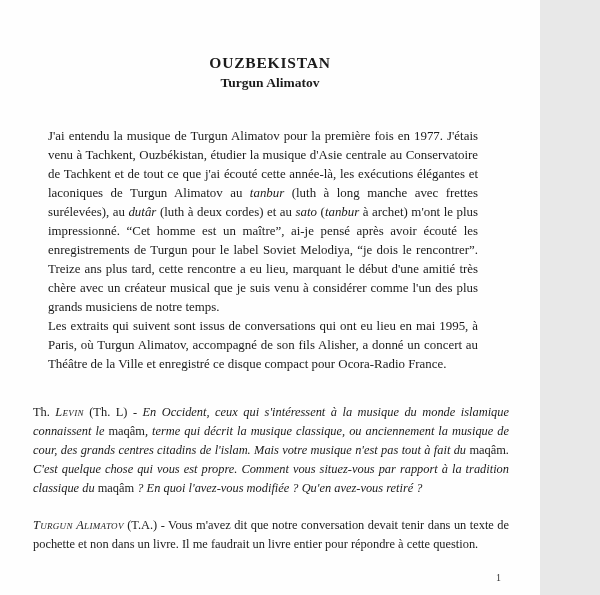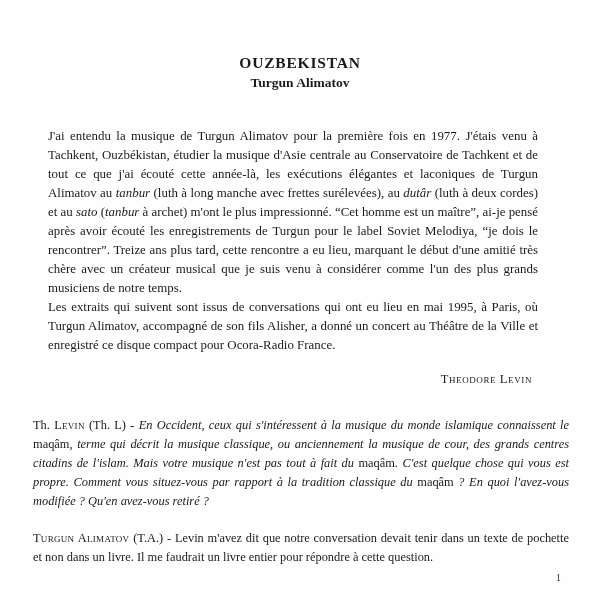--- a/index.html
+++ b/index.html
@@ -2,21 +2,21 @@
 <html><head>
 <meta charset="utf-8">
 <style>
   html, body {
     margin: 0;
     padding: 0;
     background: #e8e8e8;
   }
   .page {
     position: relative;
-    width: 600px;
+    width: 540px;
     height: 595px;
     margin: 0;
     background: #fefefe;
     font-family: "Liberation Serif", "DejaVu Serif", serif;
     color: #1b1b1b;
     overflow: hidden;
   }
   .title-block {
     padding-top: 54px;
     text-align: center;
@@ -55,21 +55,21 @@
     line-height: 19px;
     text-align: justify;
   }
   .interview p {
     margin: 0;
   }
   .interview p + p {
     margin-top: 18px;
   }
   .run-i { font-style: italic; }
-  .run-sc { font-variant: small-caps; letter-spacing: 0.3px; }
+  .run-sc { font-variant: small-caps; letter-spacing: 0.3px; font-style: italic; }
   .page-number {
     position: absolute;
     right: 39px;
     bottom: 12px;
     font-size: 10px;
     color: #333;
   }
 </style>
 </head>
 <body>
@@ -79,22 +79,21 @@
   <div class="title-block">
     <div class="page-title">OUZBEKISTAN</div>
     <div class="page-subtitle">Turgun Alimatov</div>
   </div>
 
   <div class="intro">
     <p><span>J'ai entendu la musique de Turgun Alimatov pour la première fois en 1977. J'étais venu à Tachkent, Ouzbékistan, étudier la musique d'Asie centrale au Conservatoire de Tachkent et de tout ce que j'ai écouté cette année-là, les exécutions élégantes et laconiques de Turgun Alimatov au </span><span class="run-i">tanbur</span><span> (luth à long manche avec frettes surélevées), au </span><span class="run-i">dutâr</span><span> (luth à deux cordes) et au </span><span class="run-i">sato</span><span> (</span><span class="run-i">tanbur</span><span> à archet) m'ont le plus impressionné. “Cet homme est un maître”, ai-je pensé après avoir écouté les enregistrements de Turgun pour le label Soviet Melodiya, “je dois le rencontrer”. Treize ans plus tard, cette rencontre a eu lieu, marquant le début d'une amitié très chère avec un créateur musical que je suis venu à considérer comme l'un des plus grands musiciens de notre temps.</span></p>
     <p><span>Les extraits qui suivent sont issus de conversations qui ont eu lieu en mai 1995, à Paris, où Turgun Alimatov, accompagné de son fils Alisher, a donné un concert au Théâtre de la Ville et enregistré ce disque compact pour Ocora-Radio France.</span></p>
   </div>
 
-  <div class="signature">Theodore Levin</div>
 
   <div class="interview">
     <p><span>Th. </span><span class="run-sc">Levin</span><span> (Th. L) - </span><span class="run-i">En Occident, ceux qui s'intéressent à la musique du monde islamique connaissent le </span><span>maqâm</span><span class="run-i">, terme qui décrit la musique classique, ou anciennement la musique de cour, des grands centres citadins de l'islam. Mais votre musique n'est pas tout à fait du </span><span>maqâm</span><span class="run-i">. C'est quelque chose qui vous est propre. Comment vous situez-vous par rapport à la tradition classique du </span><span>maqâm</span><span class="run-i"> ? En quoi l'avez-vous modifiée ? Qu'en avez-vous retiré ?</span></p>
-    <p><span class="run-sc">Turgun Alimatov</span><span> (T.A.) - Levin m'avez dit que notre conversation devait tenir dans un texte de pochette et non dans un livre. Il me faudrait un livre entier pour répondre à cette question.</span></p>
+    <p><span class="run-sc">Turgun Alimatov</span><span> (T.A.) - Vous m'avez dit que notre conversation devait tenir dans un texte de pochette et non dans un livre. Il me faudrait un livre entier pour répondre à cette question.</span></p>
   </div>
 
   <div class="page-number">1</div>
 
 </div>
 
 </body></html>

